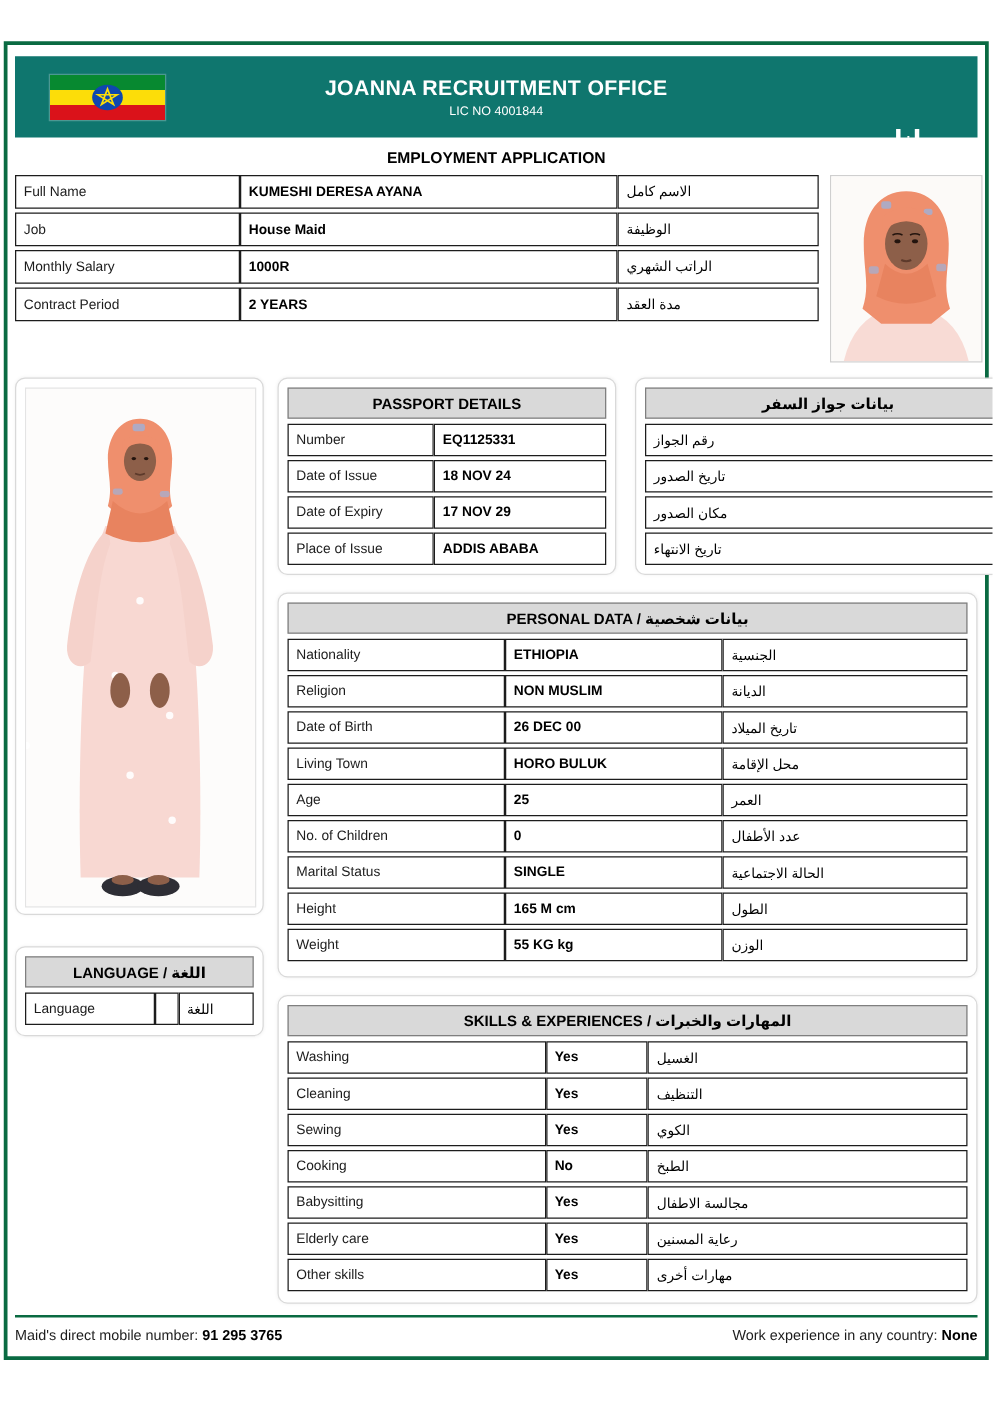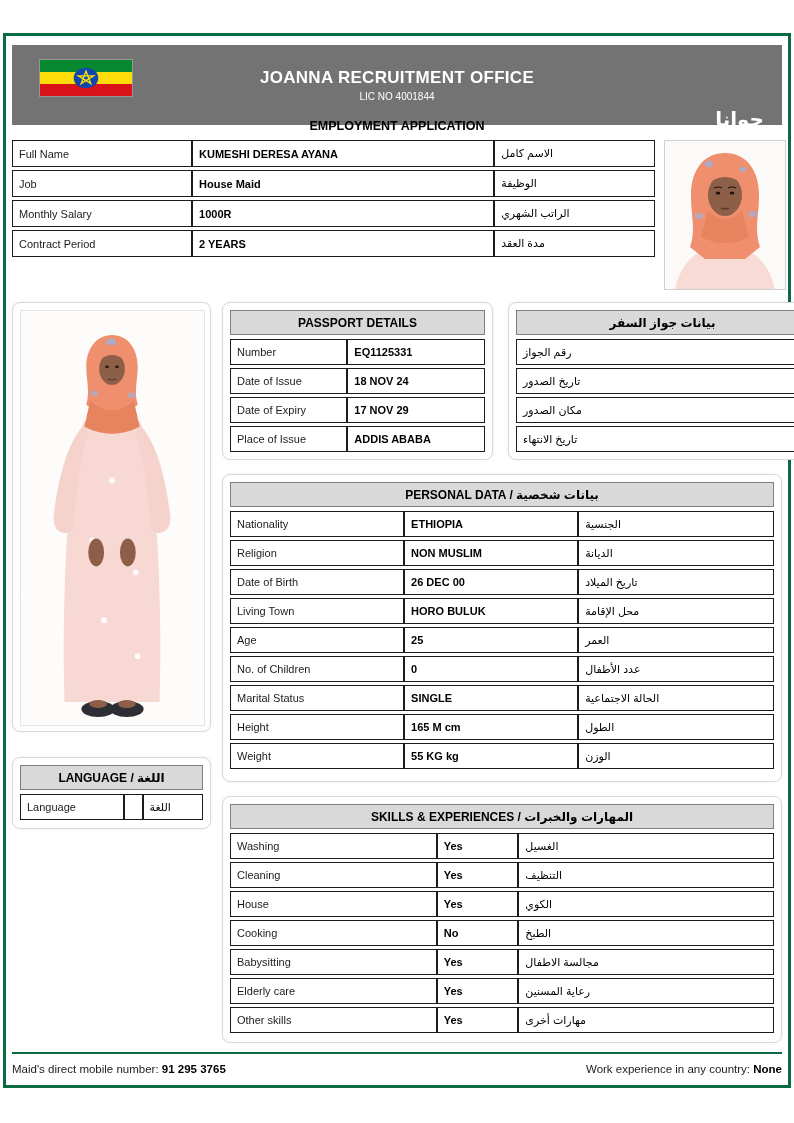--- a/index.html
+++ b/index.html
@@ -2,21 +2,21 @@
 <html><head>
 <meta charset="utf-8">
 <style>
   html,body{margin:0;padding:0;background:#fff;}
   body{width:794px;height:1123px;position:relative;overflow:hidden;
        font-family:"Liberation Sans","DejaVu Sans",sans-serif;color:#1c1c1c;}
   .frame{position:absolute;left:3px;right:3px;top:33px;bottom:35px;border:3px solid #0a6a42;background:#fff;}
   .abs{position:absolute;}
 
   
-  .banner{left:12px;right:12px;top:45px;height:80px;background:#737373;display:flex;align-items:center;justify-content:center;}
+  .banner{left:12px;right:12px;top:45px;height:65px;background:#0f766e;display:flex;align-items:center;justify-content:center;}
   .flag{position:absolute;left:28px;top:15px;width:92px;height:36px;box-shadow:0 0 0 1px rgba(255,255,255,.25);}
   .banner-center{flex:1;text-align:center;color:#fff;}
   .office-title{font-size:17px;font-weight:bold;letter-spacing:.3px;}
   .license{font-size:10px;margin-top:3px;}
   .office-ar{position:absolute;right:18px;top:50%;transform:translateY(-50%);color:#fff;font-size:20px;font-weight:bold;margin-top:34px;}
 
   
   .app-title{left:0;right:0;top:119px;text-align:center;font-size:12.5px;font-weight:bold;color:#000;}
 
   
@@ -270,21 +270,21 @@
     <div class="cell lbl">Washing</div>
     <div class="cell val">Yes</div>
     <div class="cell ar">الغسيل</div>
   </div>
   <div class="trow">
     <div class="cell lbl">Cleaning</div>
     <div class="cell val">Yes</div>
     <div class="cell ar">التنظيف</div>
   </div>
   <div class="trow">
-    <div class="cell lbl">House</div>
+    <div class="cell lbl">Sewing</div>
     <div class="cell val">Yes</div>
     <div class="cell ar">الكوي</div>
   </div>
   <div class="trow">
     <div class="cell lbl">Cooking</div>
     <div class="cell val">No</div>
     <div class="cell ar">الطبخ</div>
   </div>
   <div class="trow">
     <div class="cell lbl">Babysitting</div>

